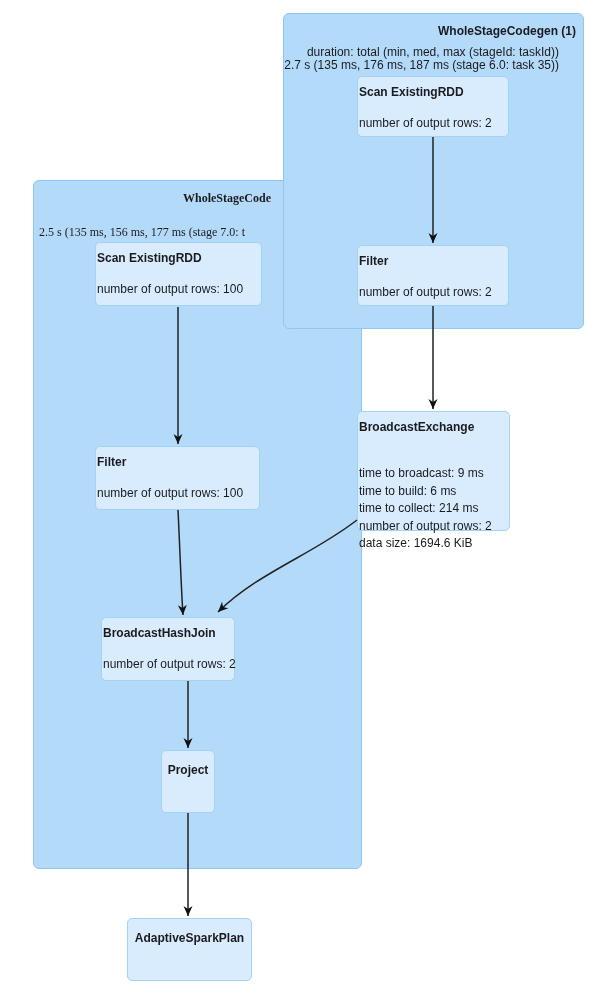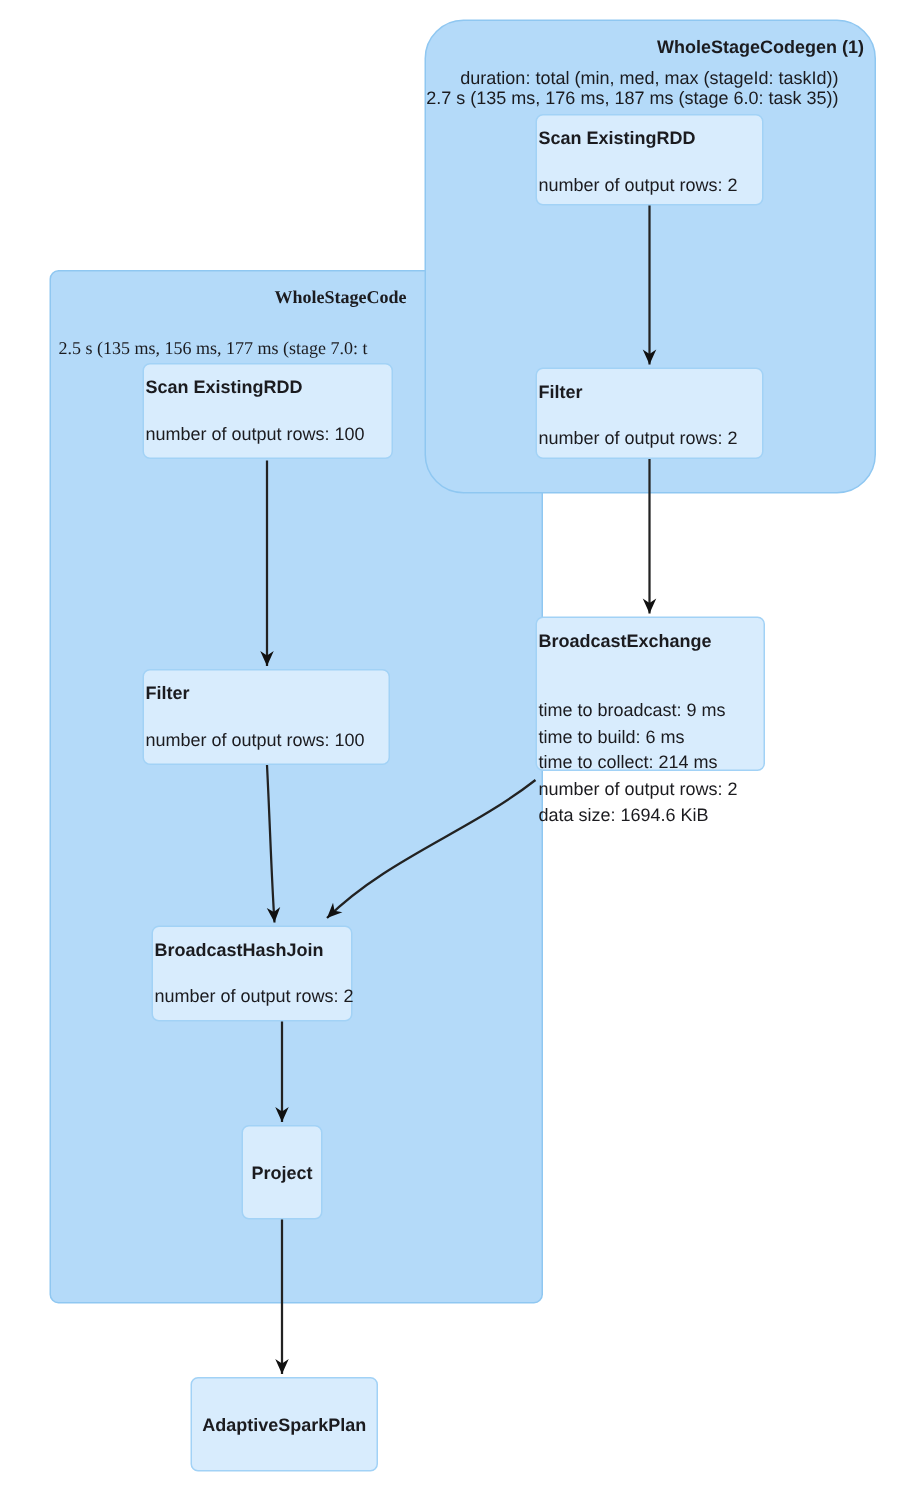--- a/index.html
+++ b/index.html
@@ -24,21 +24,21 @@
     overflow:hidden;
   }
   
   .cluster{
     position:absolute;
     background:var(--cluster-fill);
     border:1px solid var(--cluster-stroke);
     border-radius:6px;
   }
   .cluster-left{left:33px;top:180px;width:329px;height:689px;z-index:1;font-family:Liberation Serif, serif;}
-  .cluster-right{left:283px;top:13px;width:301px;height:316px;z-index:2;border-radius:26px;}
+  .cluster-right{left:283px;top:13px;width:301px;height:316px;z-index:2;}
   .cluster-title{
     font-size:12px;font-weight:bold;line-height:14px;white-space:nowrap;
   }
   .cluster-right .cluster-title{
     text-align:right;padding:10px 7px 0 0;
   }
   .cluster-duration{
     font-size:12px;line-height:13px;white-space:nowrap;
   }
   .cluster-right .cluster-duration{
@@ -56,26 +56,26 @@
     border-radius:5px;
     z-index:5;
     padding:8px 1px;
     font-size:12px;
     white-space:nowrap;
   }
   .node-title{font-weight:bold;line-height:14px;}
   .node-metrics{margin-top:17px;line-height:14px;}
   .node-metrics.tall{margin-top:31px;line-height:17.5px;}
   .node-center{
-    display:flex;align-items:center;justify-content:center;
+    display:flex;align-items:flex-start;justify-content:center;
     padding:12px;
   }
   .n-scan-right{left:357px;top:76px;width:152px;height:61px;}
   .n-filter-right{left:357px;top:245px;width:152px;height:61px;}
-  .n-broadcast-exchange{left:357px;top:411px;width:153px;height:103px;}
+  .n-broadcast-exchange{left:357px;top:411px;width:153px;height:120px;}
   .n-scan-left{left:95px;top:242px;width:167px;height:64px;}
   .n-filter-left{left:95px;top:446px;width:165px;height:64px;}
   .n-bhj{left:101px;top:617px;width:134px;height:64px;}
   .n-project{left:161px;top:750px;width:54px;height:63px;}
   .n-asp{left:127px;top:918px;width:125px;height:63px;}
   
   .edges{
     position:absolute;left:0;top:0;width:614px;height:997px;
     z-index:10;pointer-events:none;
   }

